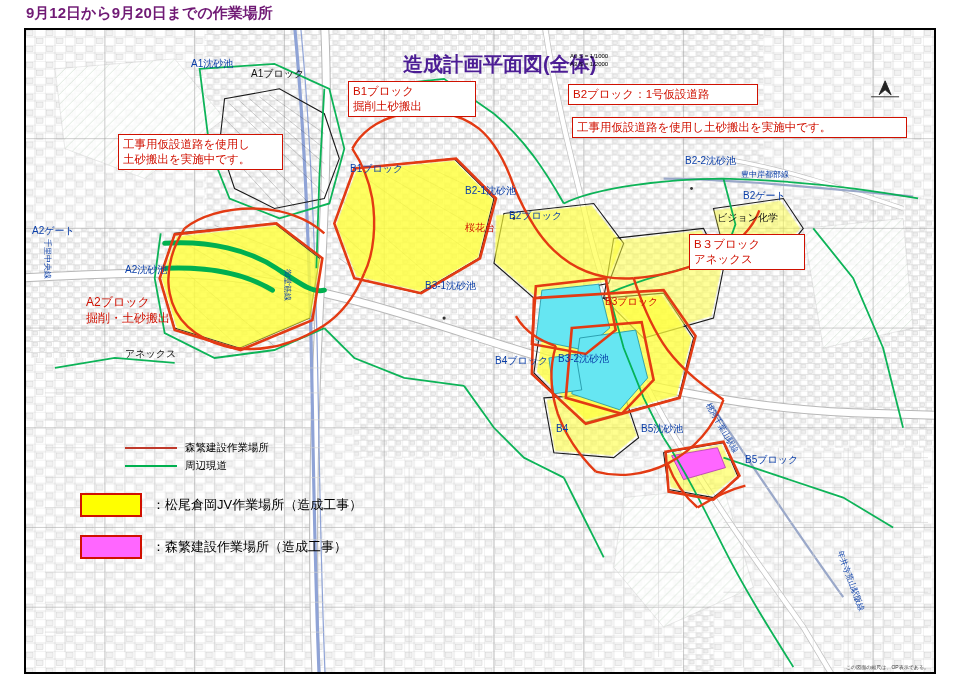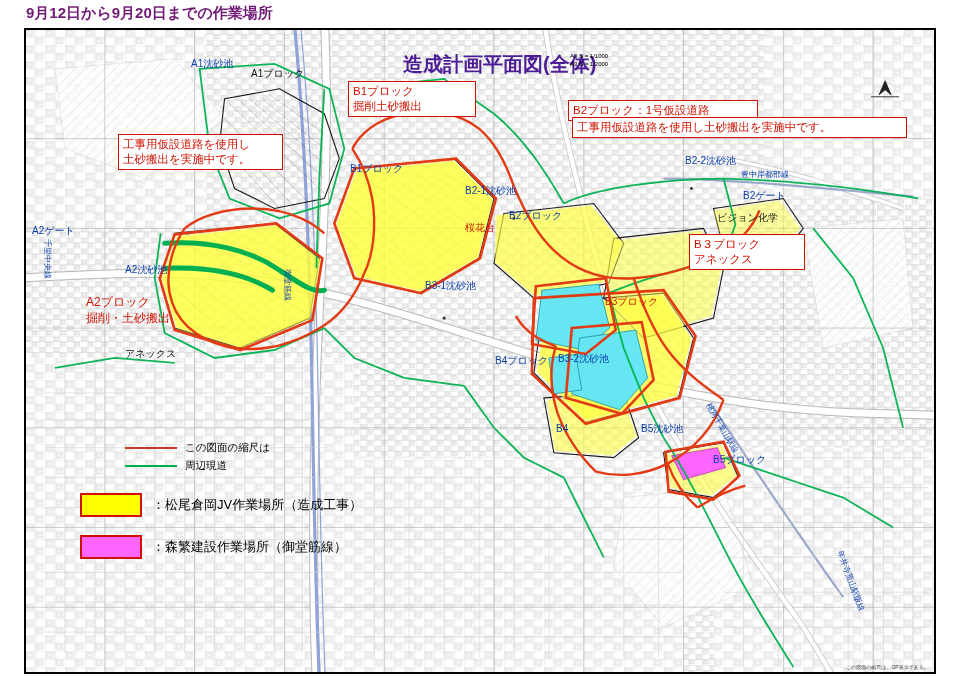--- a/index.html
+++ b/index.html
@@ -327,21 +327,21 @@
     <rect x="0.5" y="0.5" width="911" height="645" fill="none" stroke="#000" stroke-width="1"></rect>
   </svg>
 
   <div class="maptitle" style="left:378px; top:22px;">造成計画平面図(全体)</div>
   <div class="scaletxt" style="left:545px; top:24px;">A0 S = 1/1000
 A3 S = 1/2000</div>
 
   <div class="callout" style="left:323px; top:52px; width:128px;">B1ブロック
 掘削土砂搬出</div>
 
-  <div class="callout" style="left:543px; top:55px; width:190px;margin-top:16px;">B2ブロック：1号仮設道路</div>
+  <div class="callout" style="left:543px; top:55px; width:190px;">B2ブロック：1号仮設道路</div>
 
   <div class="callout" style="left:93px; top:105px; width:165px;">工事用仮設道路を使用し
 土砂搬出を実施中です。</div>
 
   <div class="callout" style="left:547px; top:88px; width:335px;">工事用仮設道路を使用し土砂搬出を実施中です。</div>
 
   <div class="callout" style="left:664px; top:205px; width:116px;">B３ブロック
 アネックス</div>
 
   <div class="redlabel" style="left:61px; top:266px; font-size:12px;">A2ブロック
@@ -355,47 +355,47 @@
   <div class="blocklabel" style="left:484px; top:180px;">B2ブロック</div>
   <div class="blocklabel" style="left:718px; top:160px;">B2ゲート</div>
   <div class="blocklabel" style="left:7px; top:195px;">A2ゲート</div>
   <div class="blocklabel" style="left:100px; top:234px;">A2沈砂池</div>
   <div class="blocklabel" style="left:400px; top:250px;">B3-1沈砂池</div>
   <div class="blocklabel red" style="left:580px; top:266px;">B3ブロック</div>
   <div class="blocklabel" style="left:533px; top:323px;">B3-2沈砂池</div>
   <div class="blocklabel" style="left:470px; top:325px;">B4ブロック</div>
   <div class="blocklabel" style="left:531px; top:394px;">B4</div>
   <div class="blocklabel" style="left:616px; top:393px;">B5沈砂池</div>
-  <div class="blocklabel" style="left:688px; top:424px;">B5ブロック</div>
+  <div class="blocklabel" style="left:720px; top:424px;">B5ブロック</div>
   <div class="blocklabel blk" style="left:100px; top:318px;">アネックス</div>
   <div class="blocklabel blk" style="left:692px; top:182px;">ビジョン化学</div>
   <div class="blocklabel red" style="left:440px; top:192px;">桜花台</div>
 
   <div class="vlabel" style="left:716px; top:140px;">豊中岸都部線</div>
   <div class="vlabel" style="left:28px; top:210px; transform: rotate(90deg);">千里中央線</div>
   <div class="vlabel" style="left:268px; top:240px; transform: rotate(90deg);">御堂筋線</div>
   <div class="vlabel" style="left:688px; top:372px; transform: rotate(60deg);">桃河千葉山駅線</div>
   <div class="vlabel" style="left:820px; top:520px; transform: rotate(70deg);">年井寺荒山駅阪線</div>
 
   <div id="linekey">
     <div class="row">
       <span class="swatch s-red"></span>
-      <span>この図面の縮尺は</span>
+      <span>森繁建設作業場所</span>
     </div>
     <div class="row">
       <span class="swatch s-green"></span>
       <span>周辺現道</span>
     </div>
   </div>
 
   <div id="boxkey">
     <div class="row">
       <span class="box b-yellow"></span>
       <span class="txt">：松尾倉岡JV作業場所（造成工事）</span>
     </div>
     <div class="row">
       <span class="box b-magenta"></span>
-      <span class="txt">：森繁建設作業場所（御堂筋線）</span>
+      <span class="txt">：森繁建設作業場所（造成工事）</span>
     </div>
   </div>
 
   <div id="footnote">この図面の縮尺は、OP表示である。</div>
 </div>
 
 </body></html>

